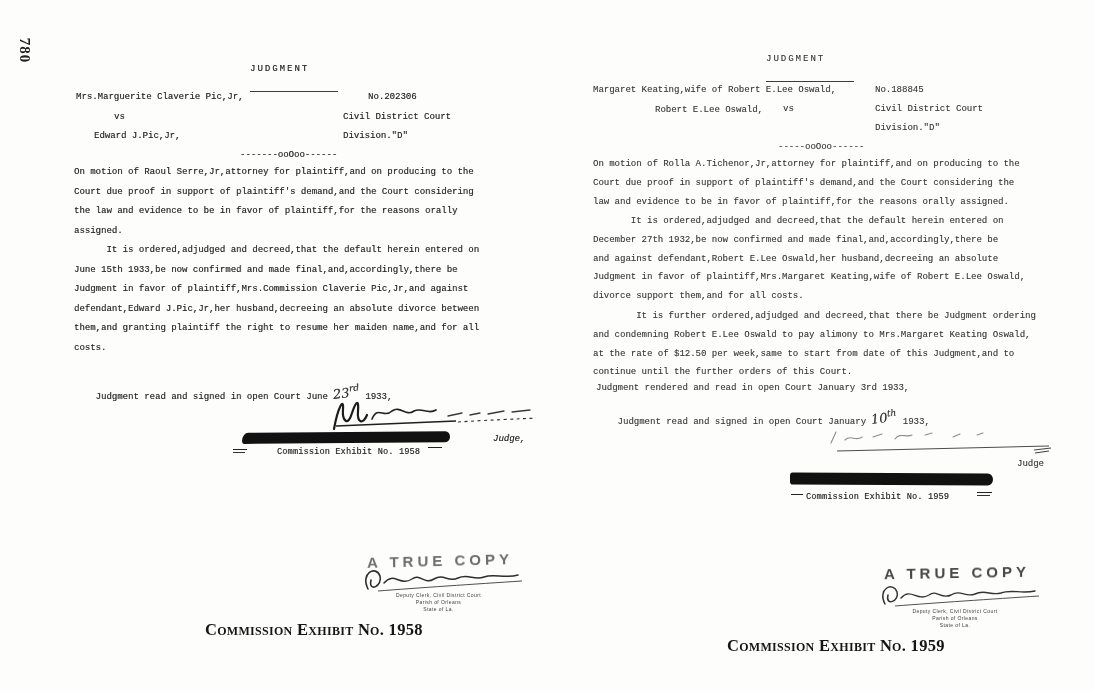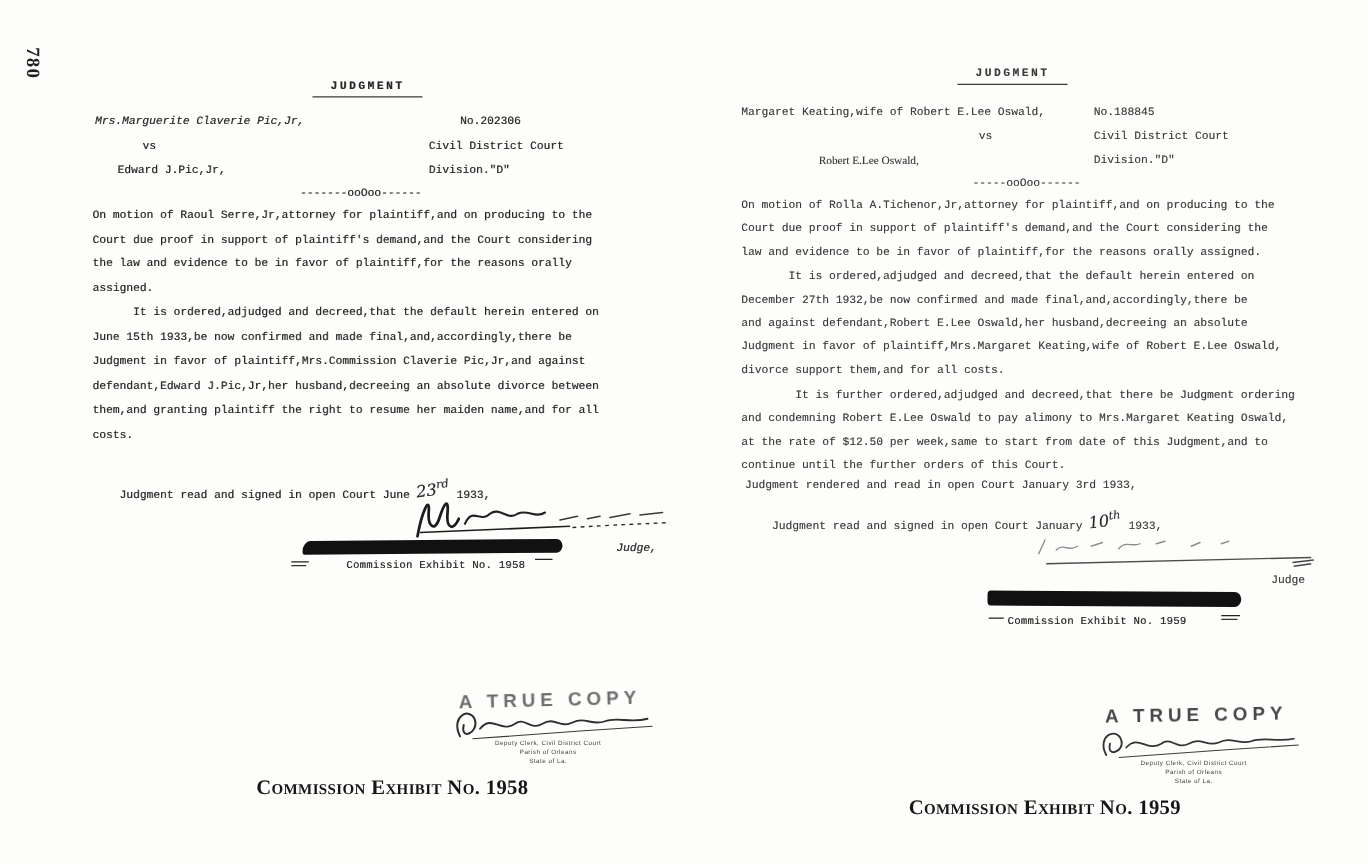--- a/index.html
+++ b/index.html
@@ -4,22 +4,22 @@
 <style>
   html,body{margin:0;padding:0;background:#ffffff;}
   .page{position:relative;width:1094px;height:691px;background:#fdfdfb;overflow:hidden;
         font-family:"Liberation Mono", monospace;color:#242424;}
   .abs{position:absolute;}
   .tw{font-family:"Liberation Mono", monospace;font-size:9px;white-space:pre;
       color:#262626;text-shadow:0.35px 0 0 rgba(20,20,20,0.45);}
   .tw-light{color:#3a3a3a;text-shadow:0.25px 0 0 rgba(40,40,40,0.35);}
   .para{line-height:19.6px;}
   .para-r{line-height:18.8px;}
-  .doc-title{font-weight:bold;letter-spacing:2px;text-align:center;
-             border-bottom:1.5px solid #3c3c3c;padding-bottom:3px;}
+  .doc-title{font-weight:normal;letter-spacing:2px;
+             border-bottom:1.5px solid #3c3c3c;padding-bottom:17px;}
   .handwrite{display:inline-block;font-family:"DejaVu Serif", serif;font-style:italic;
              font-size:13px;transform:rotate(-7deg) translateY(-2px);color:#2b2b2b;}
   .handwrite-sup{font-size:9px;vertical-align:super;}
   .redact-bar{background:#111;border-radius:7px 5px 5px 2px / 9px 6px 6px 3px;}
   .bar-dash{border-top:1.6px solid #222;height:0;}
   .bar-dash2{border-top:1px solid #333;height:0;}
   .exhibit-tag{font-size:8.5px;letter-spacing:0.2px;}
   .true-copy{font-family:"Liberation Sans", sans-serif;font-weight:bold;
              letter-spacing:4px;font-size:15px;}
   .stamp-left{color:#6d6d6d;filter:blur(0.5px);transform:rotate(-1.5deg);}
@@ -34,21 +34,21 @@
 </style>
 </head>
 <body>
 
 <div class="page">
 
   <div class="abs page-num" style="left:12px;top:42px;">780</div>
 
   <div class="abs tw doc-title" style="left:250px;top:64px;width:88px;">JUDGMENT</div>
 
-  <div class="abs tw" style="left:76px;top:92px;font-style:italic;">Mrs.Marguerite Claverie Pic,Jr,</div>
+  <div class="abs tw" style="left:76px;top:92px;">Mrs.Marguerite Claverie Pic,Jr,</div>
   <div class="abs tw" style="left:343px;top:92px;padding-left:25px;">No.202306</div>
   <div class="abs tw" style="left:114px;top:112px;">vs</div>
   <div class="abs tw" style="left:343px;top:112px;">Civil District Court</div>
   <div class="abs tw" style="left:94px;top:131px;">Edward J.Pic,Jr,</div>
   <div class="abs tw" style="left:343px;top:131px;">Division."D"</div>
   <div class="abs tw" style="left:240px;top:150px;">-------ooOoo------</div>
 
   <div class="abs para" style="left:74px;top:163px;">
     <div class="tw">On motion of Raoul Serre,Jr,attorney for plaintiff,and on producing to the</div>
     <div class="tw">Court due proof in support of plaintiff's demand,and the Court considering</div>
@@ -103,21 +103,21 @@
   </div>
 
   <div class="abs exhibit-print" style="left:205px;top:620px;">Commission Exhibit No. 1958</div>
 
   <div class="abs tw tw-light doc-title" style="left:766px;top:54px;width:88px;">JUDGMENT</div>
 
   <div class="abs tw tw-light" style="left:593px;top:85px;">Margaret Keating,wife of Robert E.Lee Oswald,</div>
   <div class="abs tw tw-light" style="left:875px;top:85px;">No.188845</div>
   <div class="abs tw tw-light" style="left:783px;top:104px;">vs</div>
   <div class="abs tw tw-light" style="left:875px;top:104px;">Civil District Court</div>
-  <div class="abs tw tw-light" style="left:655px;top:123px;font-family:Liberation Serif, serif;">Robert E.Lee Oswald,</div>
+  <div class="abs tw tw-light" style="left:655px;top:105px;">Robert E.Lee Oswald,</div>
   <div class="abs tw tw-light" style="left:875px;top:123px;">Division."D"</div>
   <div class="abs tw tw-light" style="left:778px;top:142px;">-----ooOoo------</div>
 
   <div class="abs para-r" style="left:593px;top:155px;">
     <div class="tw tw-light">On motion of Rolla A.Tichenor,Jr,attorney for plaintiff,and on producing to the</div>
     <div class="tw tw-light">Court due proof in support of plaintiff's demand,and the Court considering the</div>
     <div class="tw tw-light">law and evidence to be in favor of plaintiff,for the reasons orally assigned.</div>
   </div>
 
   <div class="abs para-r" style="left:593px;top:212px;">

